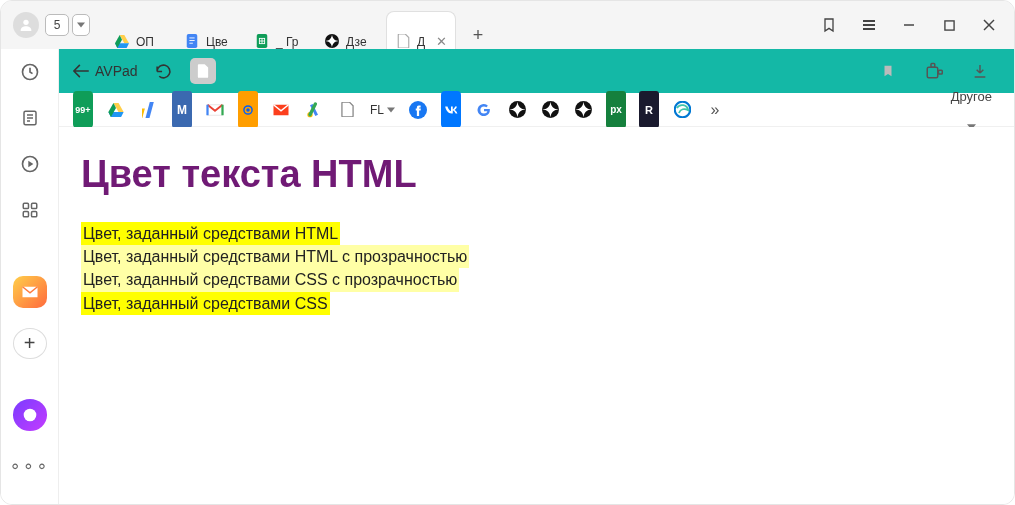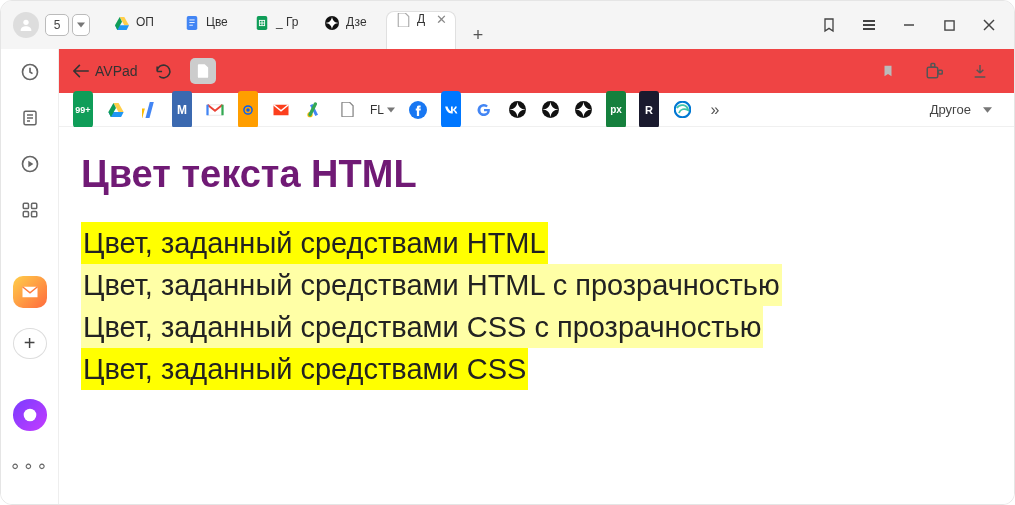--- a/index.html
+++ b/index.html
@@ -40,21 +40,21 @@
   .chev {
     width:18px;height:22px;border:1px solid #bbb;border-radius:5px;
     display:flex;align-items:center;justify-content:center;
     font-size:10px;color:#666;background:#fff;
   }
   .tabs { display:flex; align-items:flex-end; gap:0; margin-left:10px; height:100%; }
   .tab {
     height: 34px;
     min-width: 70px;
     max-width: 90px;
-    display:flex;align-items:flex-start;gap:6px;
+    display:flex;align-items:flex-end;gap:6px;
     padding: 0 8px;
     font-size: 12px;
     color:#333;
     border-radius: 8px 8px 0 0;
     position:relative;
     cursor:pointer;
     white-space:nowrap; overflow:hidden;
   }
   .tab.active {
     background:#fff;
@@ -102,58 +102,58 @@
   }
   .rail-more { font-size:18px;color:#666;letter-spacing:2px;margin-top:4px; }
 
   .contentcol { flex:1; display:flex;flex-direction:column; }
 
   
   .addrbar {
     height: 44px;
     display:flex;align-items:center;gap:14px;
     padding: 0 22px 0 14px;
-    background:#ef4444;
+    background:#14b8a6;
   }
   .addr-back { display:flex;align-items:center;gap:6px;color:#333;font-size:14px;cursor:pointer; }
   .addr-icon { width:24px;height:24px;display:flex;align-items:center;justify-content:center;color:#444;cursor:pointer;font-size:15px; }
   .addr-file {
     width:26px;height:26px;border-radius:5px;background:#ccc;
     display:flex;align-items:center;justify-content:center;color:#fff;font-size:13px;
   }
   .addrbar-right { margin-left:auto;display:flex;align-items:center;gap:22px; }
 
   
   .bmbar {
     height: 34px;
     display:flex;align-items:center;gap:13px;
     padding: 0 22px 0 14px;
     background:#fff;
     border-bottom:1px solid #f0f0f0;
   }
   .bm { width:20px;height:37px;display:flex;align-items:center;justify-content:center;font-size:13px;cursor:pointer;border-radius:4px; }
   .bm-txt { font-size:12px;color:#333;display:flex;align-items:center;gap:3px;cursor:pointer; }
-  .bmbar-right { margin-left:auto;display:flex;align-items:center;gap:12px;font-size:13px;color:#444;cursor:pointer; }
+  .bmbar-right { margin-left:auto;display:flex;align-items:center;gap:20px;font-size:13px;color:#444;cursor:pointer;flex-direction:column; }
 
   
   .page {
     flex:1;
     padding: 26px 22px;
     background:#fff;
     overflow:auto;
   }
   .page h1 {
     font-size:38px;
     font-weight:900;
     color:#701a75;
     margin-bottom:26px;
     font-family: Verdana, Arial, sans-serif;
   }
   .para {
-    font-size:29px;
+    font-size:16px;
     line-height:1.45;
     color:#222;
     width: fit-content;
     padding: 0 2px;
   }
   .bg-yellow { background: #ffff00; }
   .bg-yellow-trans { background: rgba(255,255,0,0.35); }
 
   svg { display:block; }
 </style>

